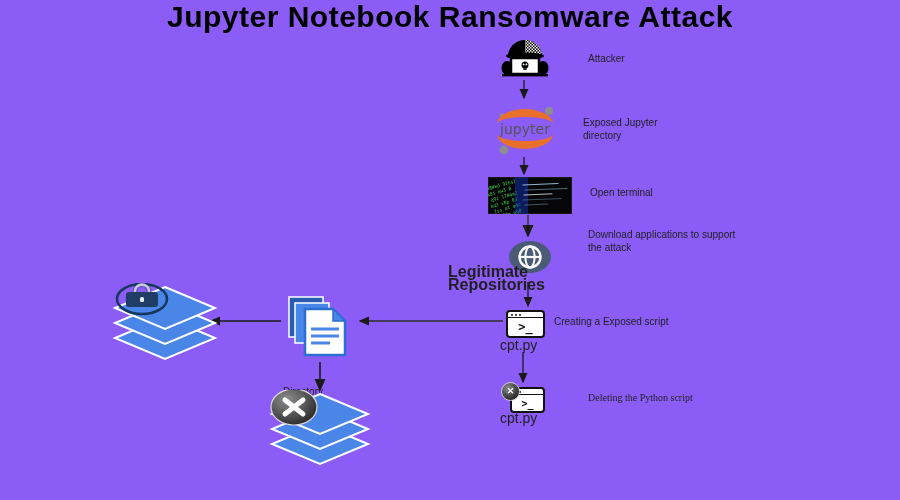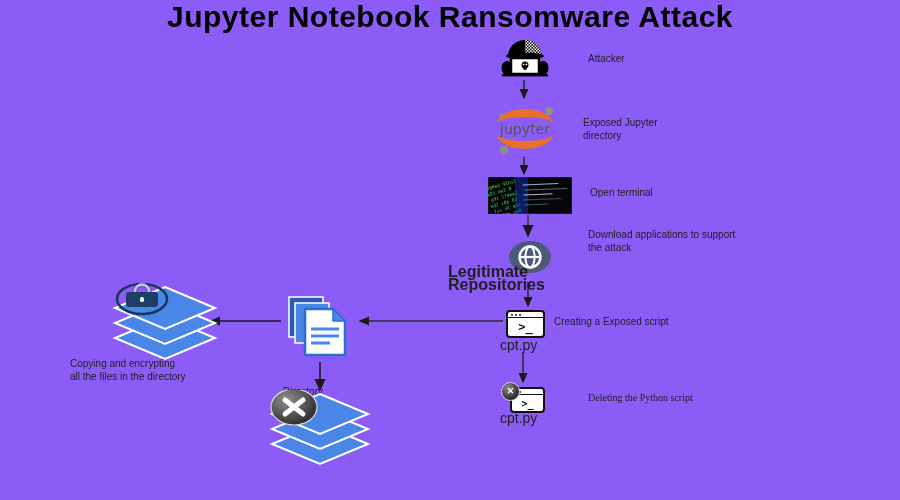--- a/index.html
+++ b/index.html
@@ -167,24 +167,20 @@
       <polygon points="53,4 103,25 53,46 3,25" fill="#4a86e8" stroke="#fff" stroke-width="2"></polygon>
       <g>
         <ellipse cx="30" cy="16" rx="25" ry="15" fill="none" stroke="#16365c" stroke-width="2.5"></ellipse>
         <path d="M23,10 v-2 a7,6.5 0 0 1 14,0 v2" fill="none" stroke="#fff" stroke-width="2.4"></path>
         <path d="M23,10 v-2 a7,6.5 0 0 1 14,0 v2" fill="none" stroke="#1f3d66" stroke-width="5.4" opacity="0.25"></path>
         <rect x="14" y="9" width="32" height="15" rx="3" fill="#1f3d66"></rect>
         <rect x="28" y="14" width="4" height="5" rx="1.5" fill="#e8eef6"></rect>
       </g>
     </svg>
   </div>
-  <div class="lbl center" style="left:70px;top:357px;width:190px;">
-    <div>Copying and encrypting</div>
-    <div>all the files in the directory</div>
-  </div>
 
   <div class="node" style="left:268px;top:390px;">
     <svg width="104" height="76" viewBox="0 0 104 76">
       <defs>
         <radialGradient id="xg" cx="35%" cy="30%" r="80%">
           <stop offset="0%" stop-color="#8f8f8f"></stop>
           <stop offset="100%" stop-color="#222222"></stop>
         </radialGradient>
       </defs>
       <polygon points="52,34 100,54 52,74 4,54" fill="#4a86e8" stroke="#fff" stroke-width="2"></polygon>

